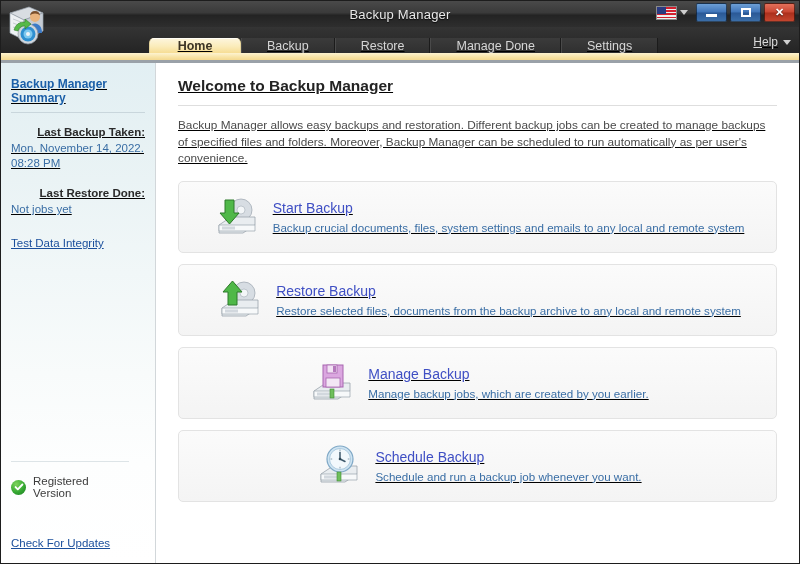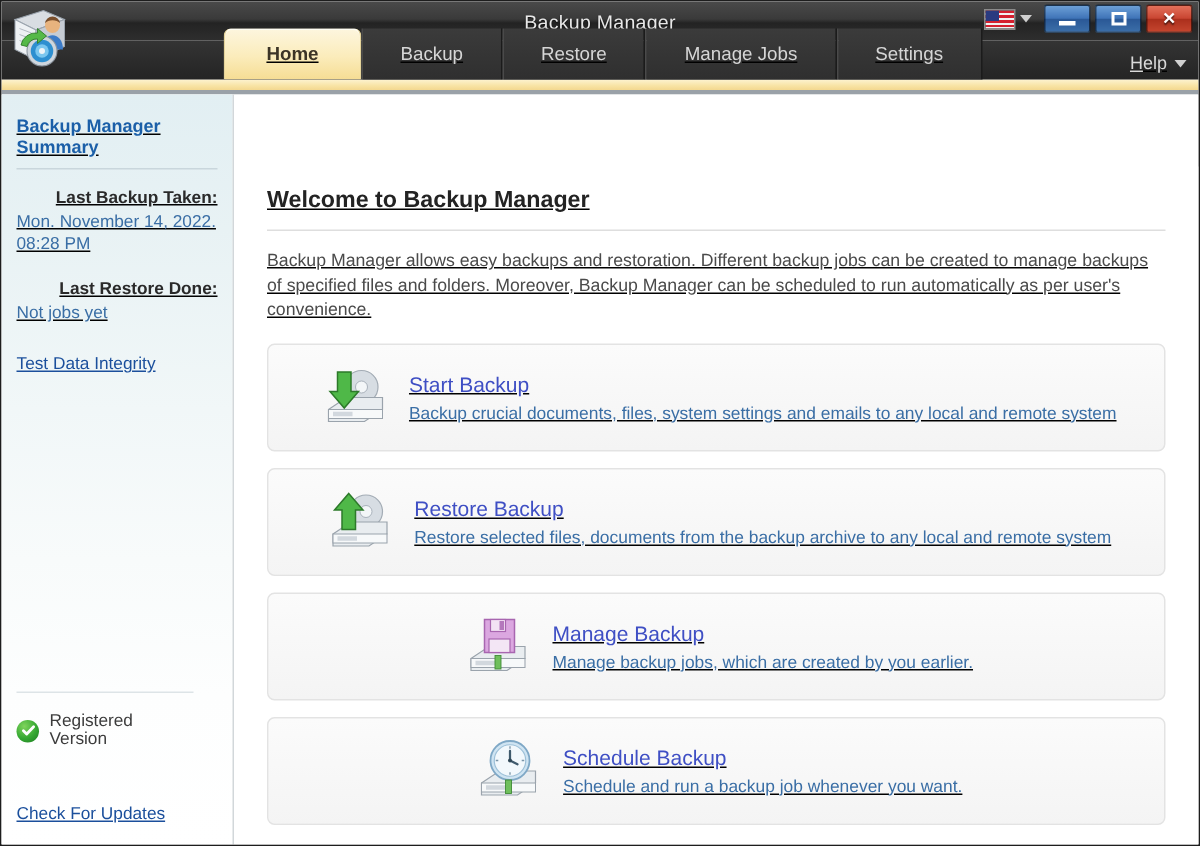--- a/index.html
+++ b/index.html
@@ -111,21 +111,21 @@
   
   .tabbar {
     position: relative;
     height: 26px;
     background: linear-gradient(to bottom, #343434 0%, #2c2c2c 50%, #242424 100%);
     display: flex;
     align-items: flex-end;
     padding-left: 148px;
   }
   .tab {
-    height: 34px;
+    height: 15px;
     min-width: 92px;
     padding: 0 25px;
     display: flex;
     align-items: center;
     justify-content: center;
     color: #d6d6d6;
     font-size: 12.5px;
     border-left: 1px solid #4a4a4a;
     border-right: 1px solid #1b1b1b;
     background: linear-gradient(to bottom, #3b3b3b 0%, #2f2f2f 100%);
@@ -233,21 +233,20 @@
   }
   .check-badge svg { display: block; }
   .reg-text { color: #3c3c3c; font-size: 11.5px; }
 
   
   .main {
     flex: 1;
     padding: 14px 22px 0 22px;
     background: #ffffff;
     overflow: hidden;
-    margin-top: 48px;
   }
   .main h1 {
     font-size: 15.5px;
     color: #232323;
     font-weight: bold;
     padding-bottom: 10px;
     border-bottom: 1px solid #dedede;
     margin-bottom: 11px;
   }
   .intro {
@@ -349,21 +348,21 @@
         <div class="glyph-max"></div>
       </div>
       <div class="wbtn red">✕</div>
     </div>
   </div>
 
   <div class="tabbar">
     <div class="tab active">Home</div>
     <div class="tab">Backup</div>
     <div class="tab">Restore</div>
-    <div class="tab">Manage Jobs</div>
+    <div class="tab">Manage Done</div>
     <div class="tab">Settings</div>
 
     <div class="help-area">
       <div class="help-label"><u>H</u><span>elp</span></div>
       <div class="help-caret"></div>
     </div>
   </div>
 
   <div class="gold-strip"></div>
 

